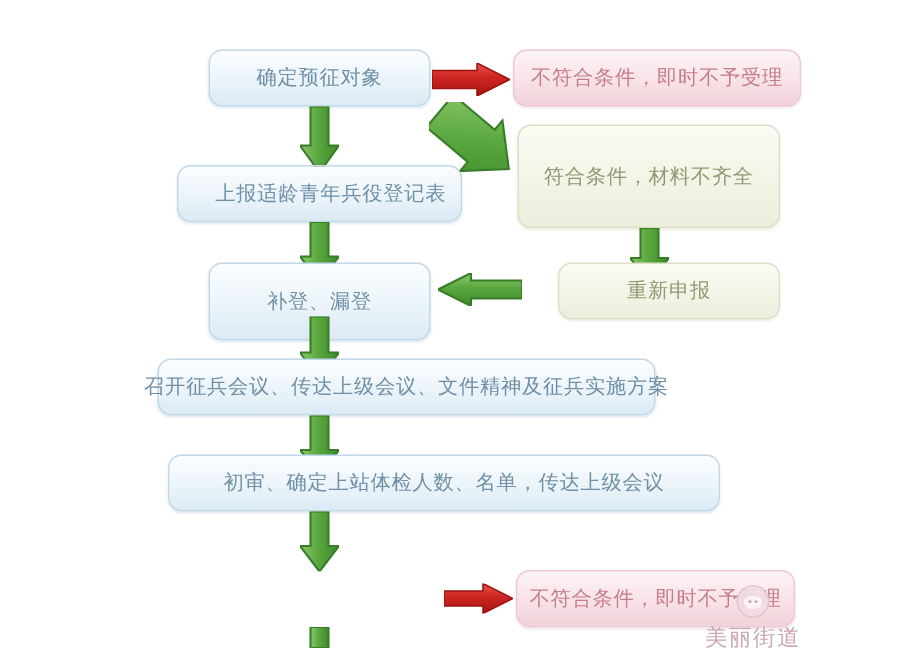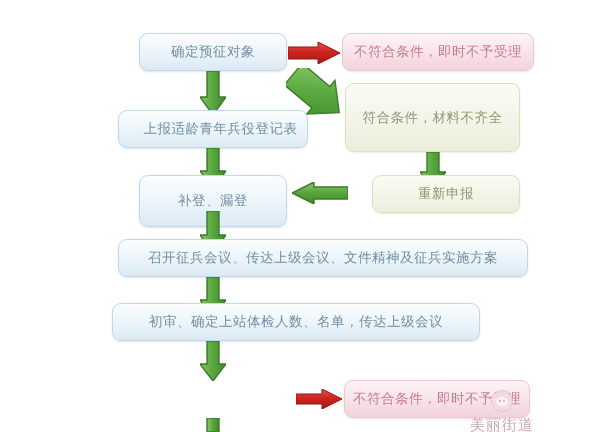--- a/index.html
+++ b/index.html
@@ -181,21 +181,21 @@
   <div class="node olive" style="left:360px;top:175px;width:148px;height:38px;margin-left:12px;">
     <span class="line">重新申报</span>
   </div>
 
   <div class="arrow" style="left:200px;top:211px;width:26px;height:42px;">
     <svg viewBox="0 0 26 42" preserveAspectRatio="none">
       <polygon points="7,0 19,0 19,24 26,24 13,42 0,24 7,24" fill="url(#grnV)" stroke="#3a7d28" stroke-width="1.4"></polygon>
     </svg>
   </div>
 
-  <div class="node blue" style="left:118px;top:239px;width:410px;height:38px;">
+  <div class="node blue" style="left:105px;top:239px;width:332px;height:38px;">
     <span class="line">召开征兵会议、传达上级会议、文件精神及征兵实施方案</span>
   </div>
 
   <div class="arrow" style="left:200px;top:277px;width:26px;height:40px;">
     <svg viewBox="0 0 26 40" preserveAspectRatio="none">
       <polygon points="7,0 19,0 19,23 26,23 13,40 0,23 7,23" fill="url(#grnV)" stroke="#3a7d28" stroke-width="1.4"></polygon>
     </svg>
   </div>
 
   <div class="node blue" style="left:112px;top:303px;width:368px;height:38px;">

